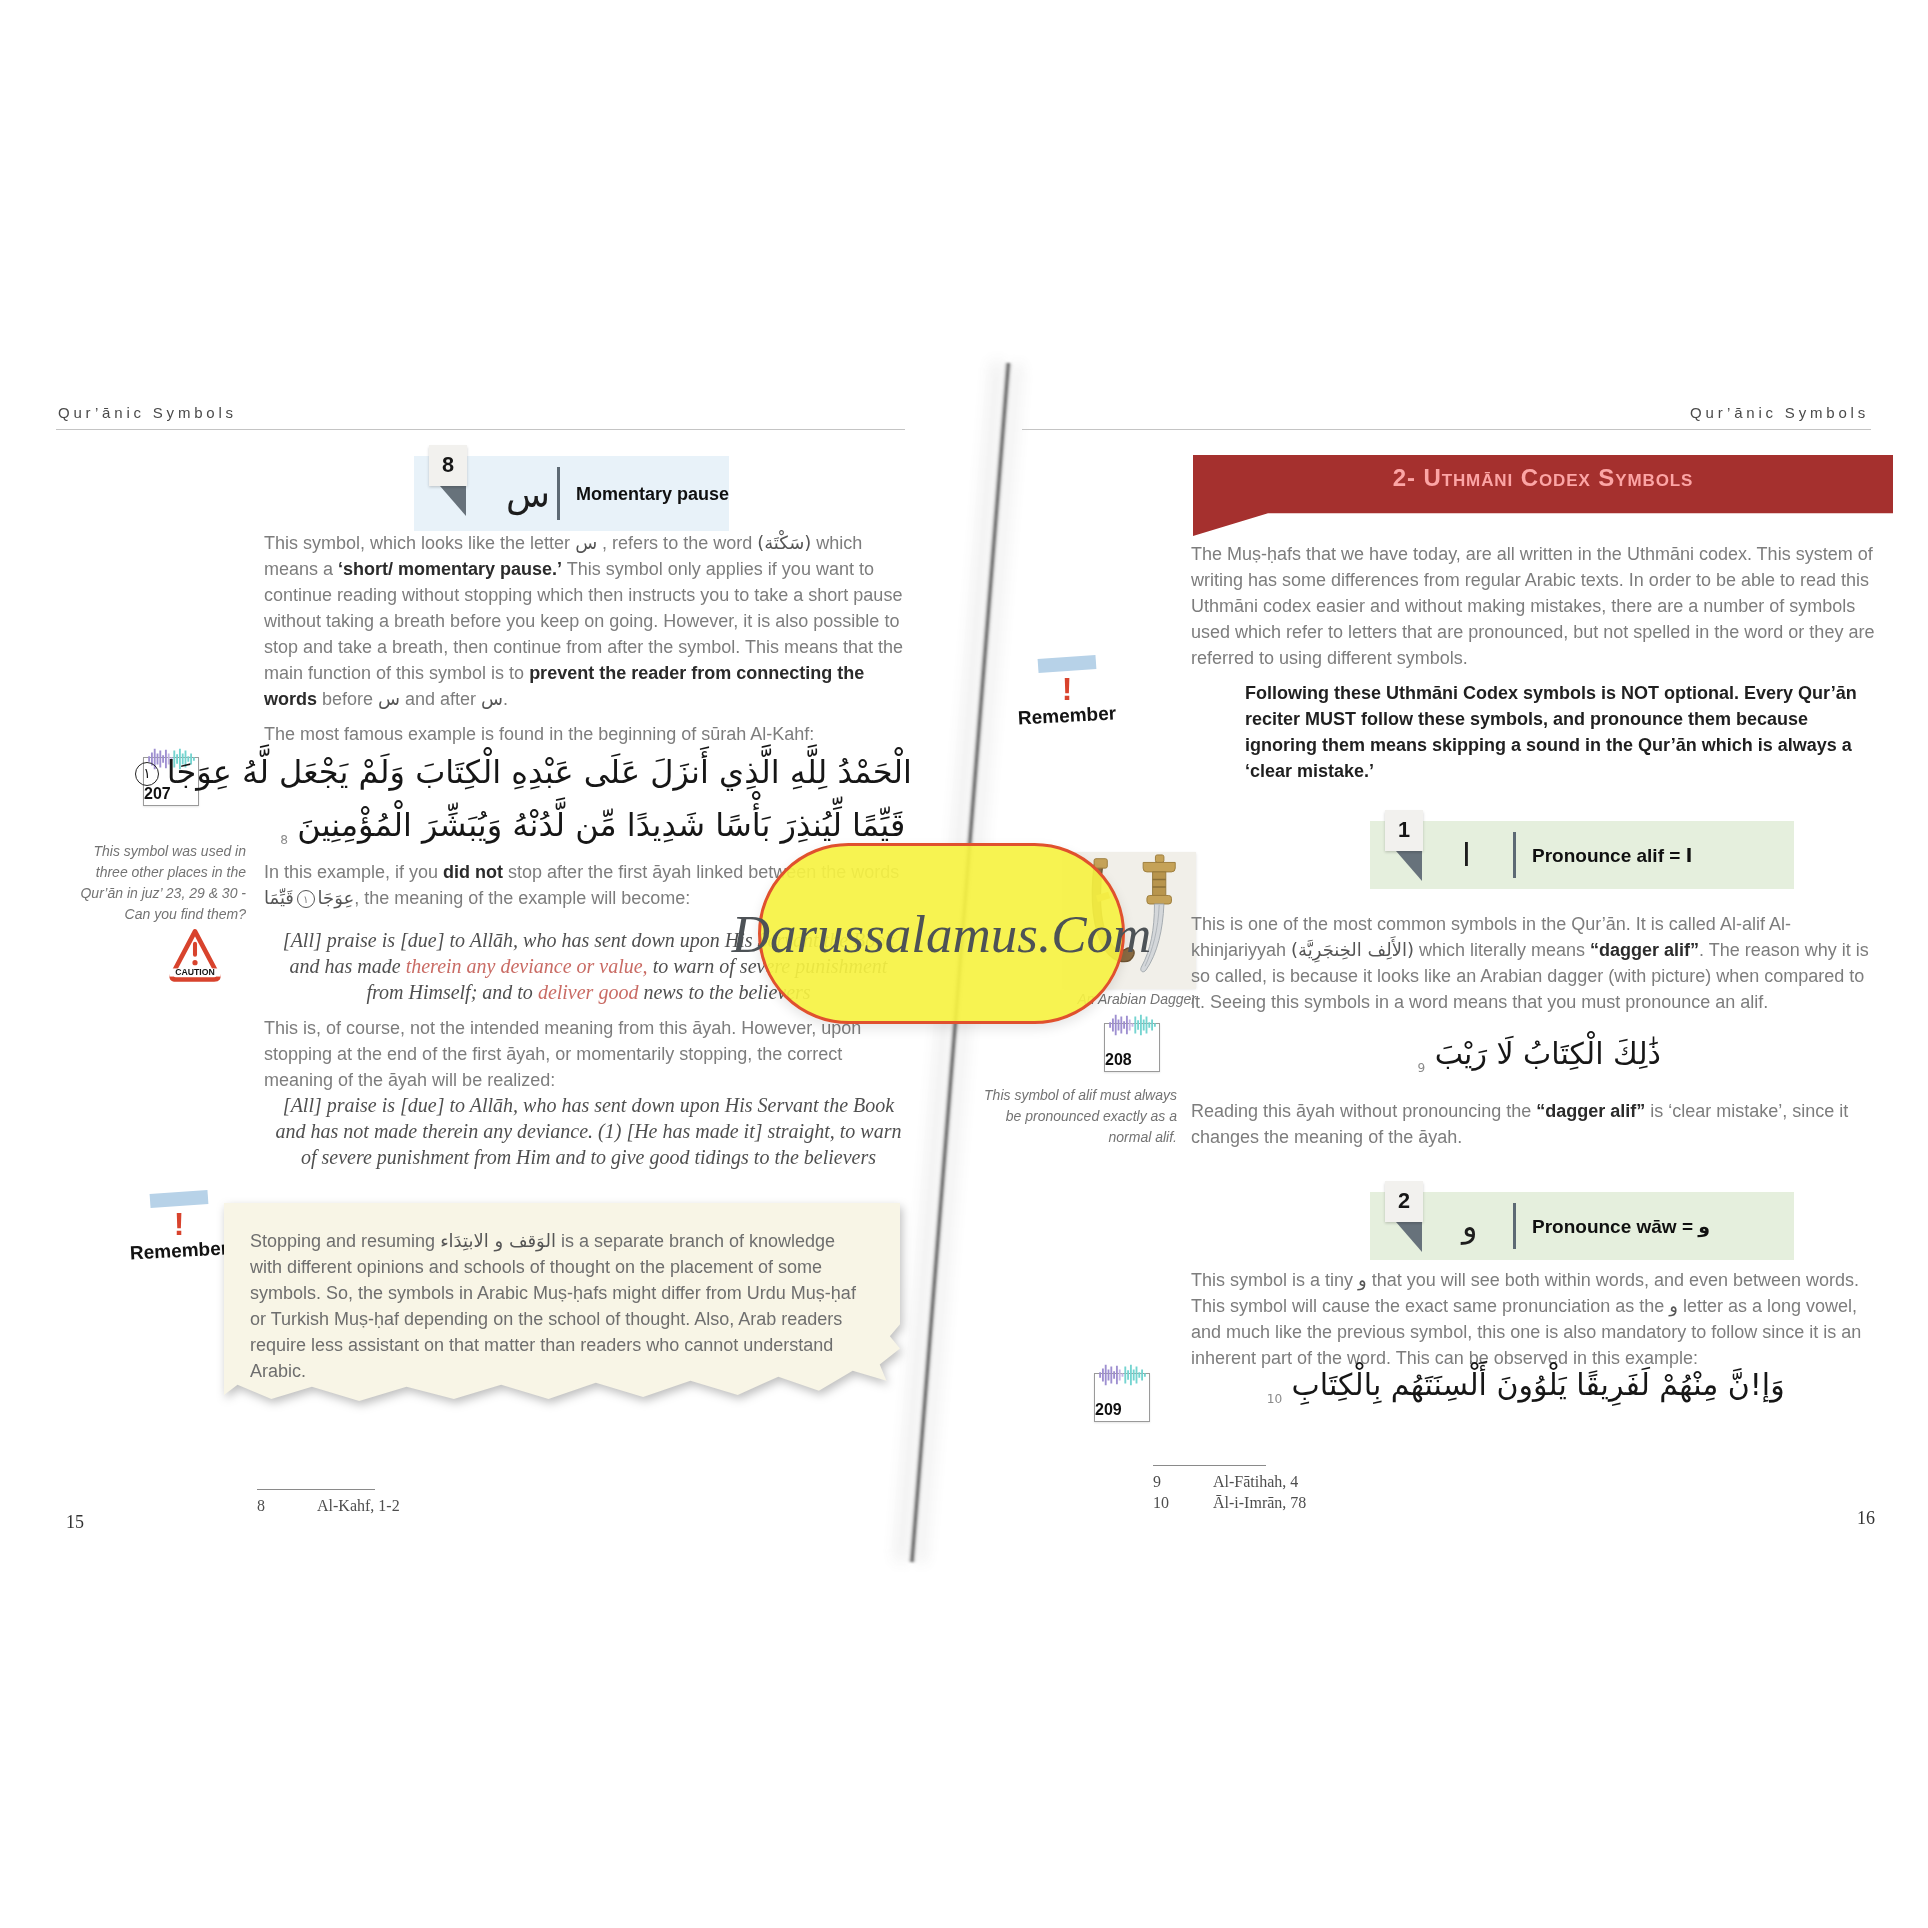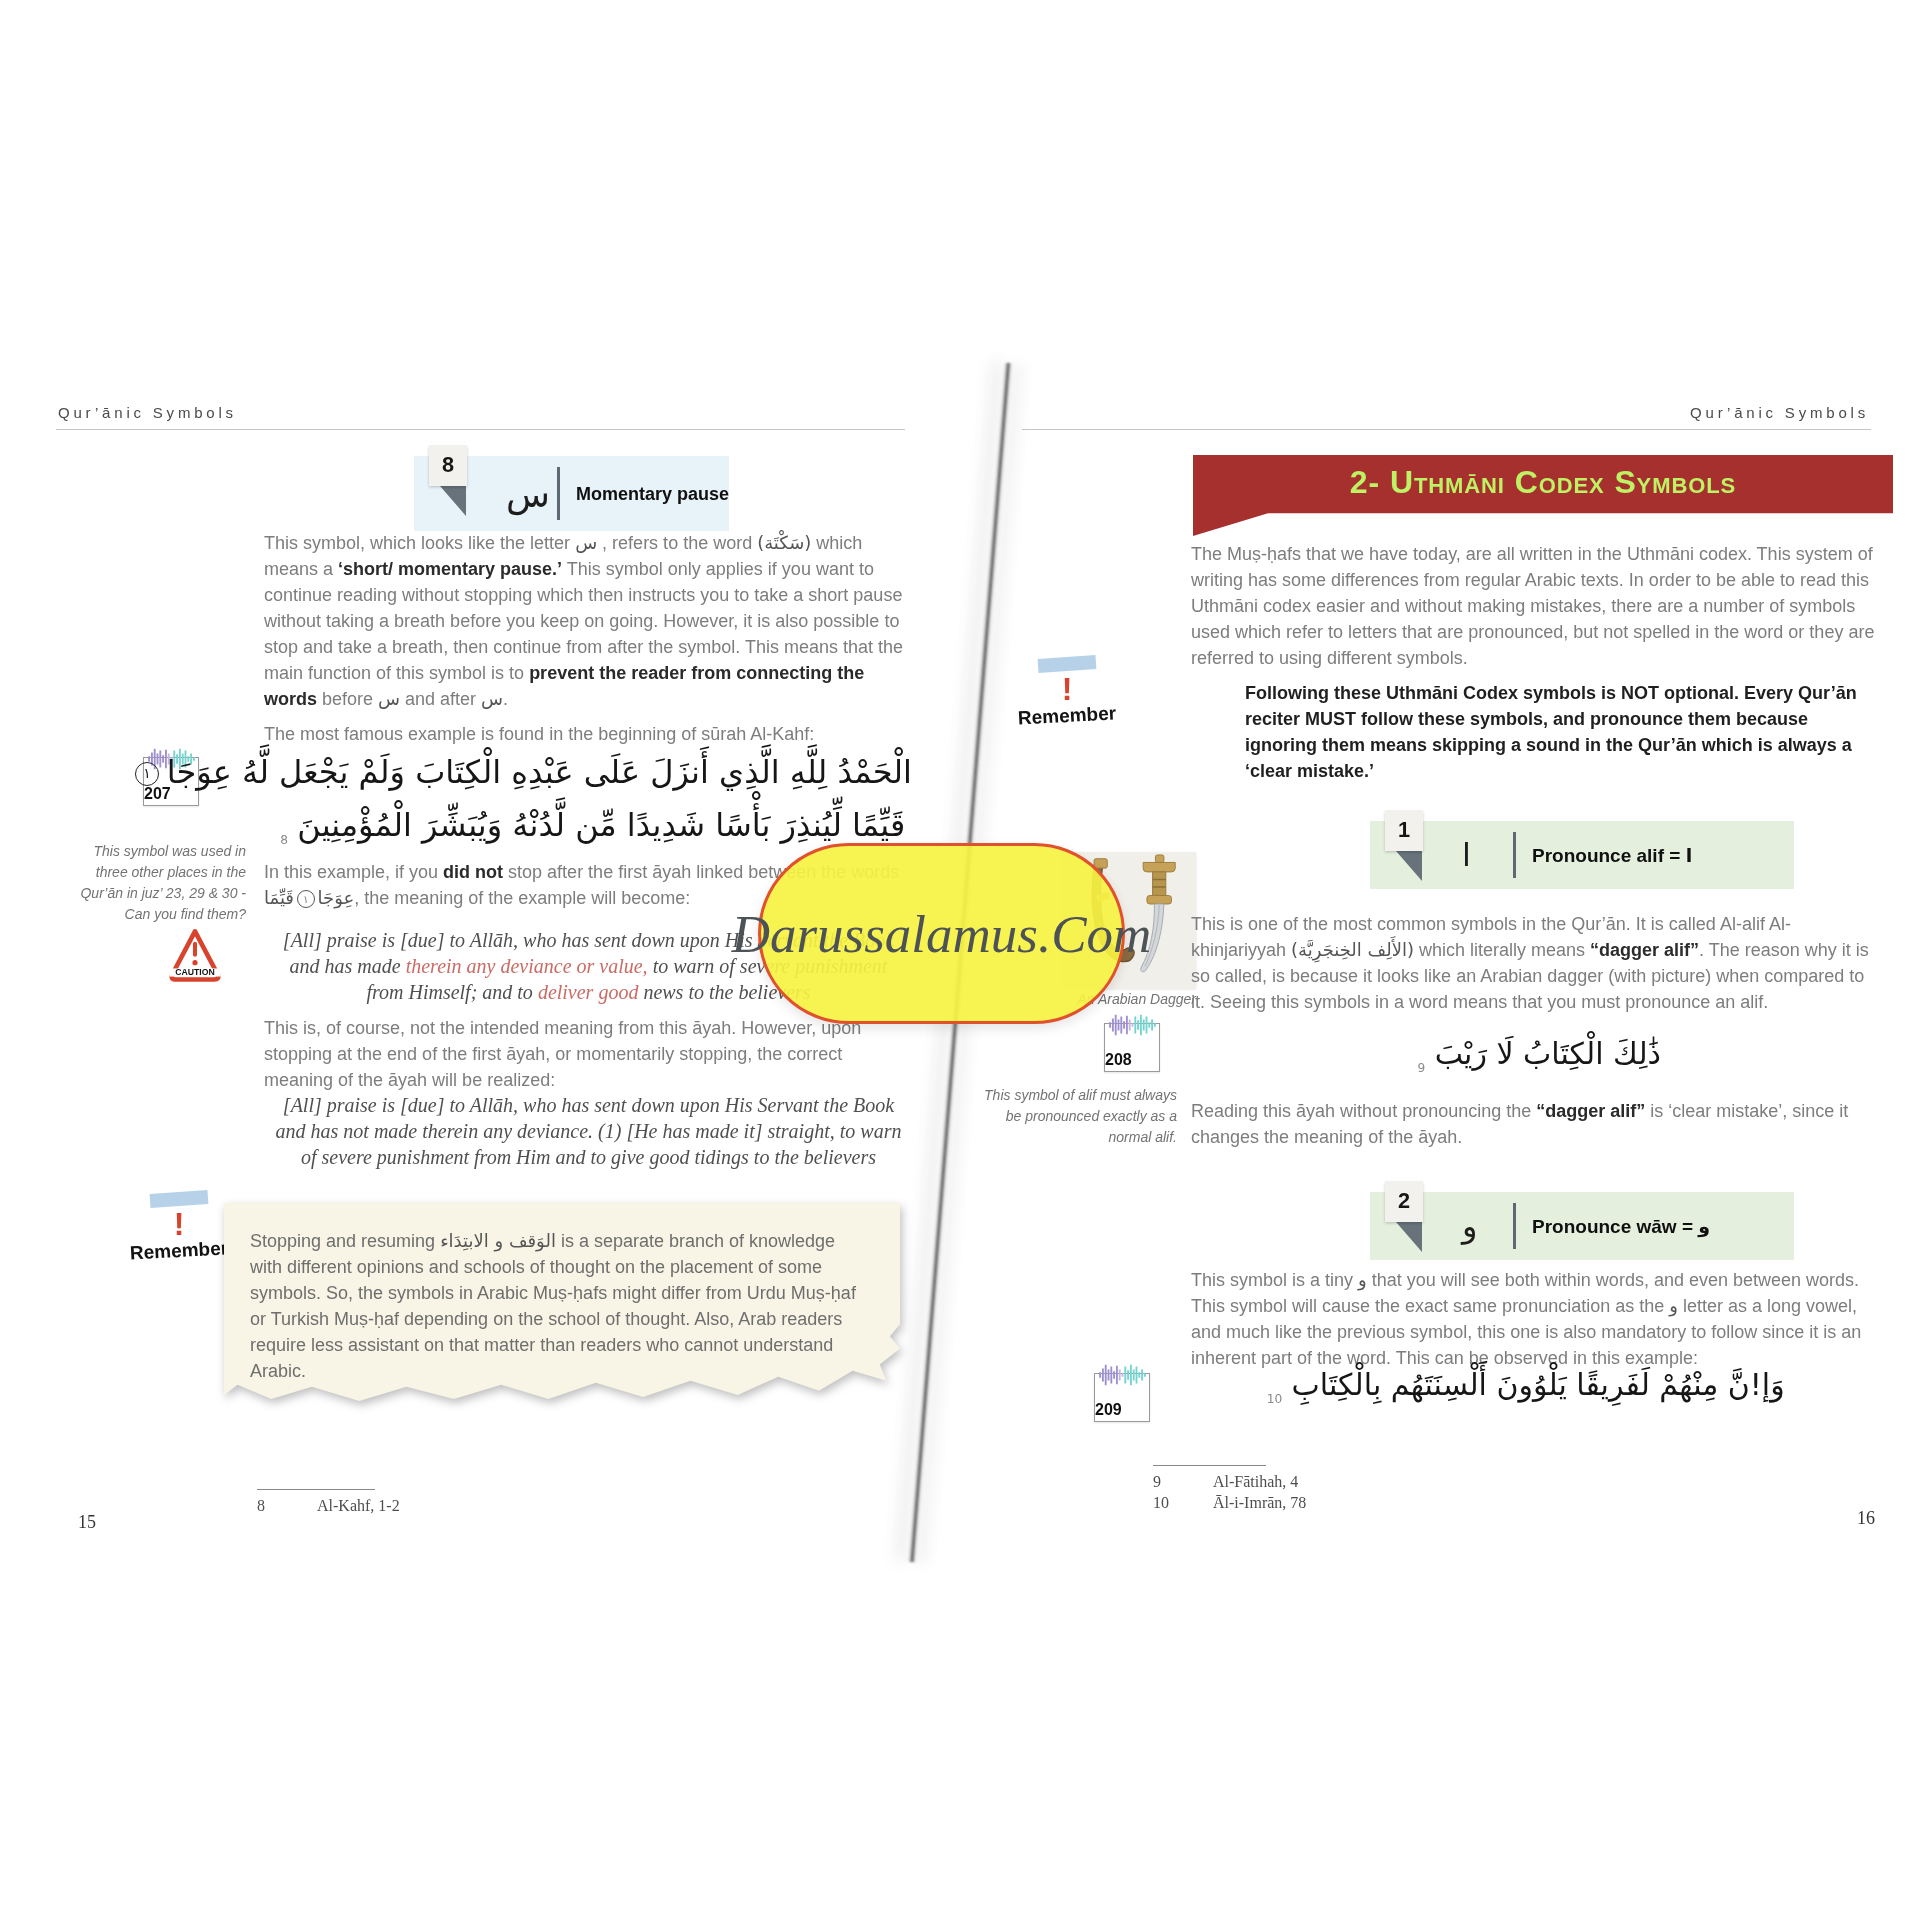--- a/index.html
+++ b/index.html
@@ -60,21 +60,21 @@
   .ayah-mini{display:inline-block;direction:ltr;width:18px;height:18px;border:1.1px solid #555;border-radius:50%;
         font-size:10.4px;line-height:16px;text-align:center;vertical-align:middle;margin:0 2.8px;}
   .vref{font-size:12.2px;color:#8a8a8a;margin:0 9.4px;position:relative;top:7.5px;}
   .ex{position:absolute;direction:rtl;text-align:center;font-family:"DejaVu Sans",sans-serif;
       font-size:30px;color:#161616;white-space:nowrap;}
 
   
   .banner{position:absolute;left:1193px;top:455px;width:700px;height:81px;background:#a5302e;
           clip-path:polygon(0 0,100% 0,100% 72%,75px 72%,0 100%);}
   .banner .btext{position:absolute;left:0;right:0;top:9.4px;text-align:center;
-          font-variant:small-caps;font-weight:700;font-size:32px;letter-spacing:0.9px;color:#bef264;}
+          font-variant:small-caps;font-weight:700;font-size:24px;letter-spacing:0.9px;color:#fca5a5;}
 
   
   .tornwrap{position:absolute;left:224px;top:1203px;width:676px;height:202px;
             filter:drop-shadow(2.8px 4.7px 4.7px rgba(0,0,0,.26));}
   .torn{width:100%;height:100%;background:#f8f5e6;padding:24.5px 28px 0 26px;
         font-size:18px;line-height:26px;color:#6e6e6e;
         clip-path:polygon(0 0,100% 0,100% 60%,98.5% 66%,100% 72%,97% 80%,98% 88%,93% 83%,88% 93%,82% 86%,
                  76% 95%,69% 88%,62% 96%,55% 89%,48% 97%,41% 90%,34% 97%,27% 91%,20% 98%,13% 91%,
                  7% 97%,2% 90%,0 95%);}
 
@@ -175,21 +175,21 @@
     <div class="tornwrap">
       <div class="torn">
         <span>Stopping and resuming </span><span class="ar">الوَقف و الابتِدَاء</span><span> is a separate branch of knowledge with different opinions and schools of thought on the placement of some symbols. So, the symbols in Arabic Muṣ-ḥafs might differ from Urdu Muṣ-ḥaf or Turkish Muṣ-ḥaf depending on the school of thought. Also, Arab readers require less assistant on that matter than readers who cannot understand Arabic.</span>
       </div>
     </div>
 
     <div class="fnrule" style="left:257px;top:1489px;width:118px;"></div>
     <div class="fnrow" style="left:257px;top:1497px;">
       <span class="fnum">8</span><span>Al-Kahf, 1-2</span>
     </div>
-    <div class="pagenum" style="left:66px;top:1512px;margin-left:12px;">15</div>
+    <div class="pagenum" style="left:66px;top:1512px;">15</div>
   </div>
 
   <div class="rp">
 
     <div class="pghead" style="left:1544px;top:404px;width:325px;text-align:right;">Qur’ānic Symbols</div>
     <div class="rule" style="left:1022px;top:429px;width:849px;"></div>
 
     <div class="banner">
       <div class="btext">2- Uthmāni Codex Symbols</div>
     </div>

